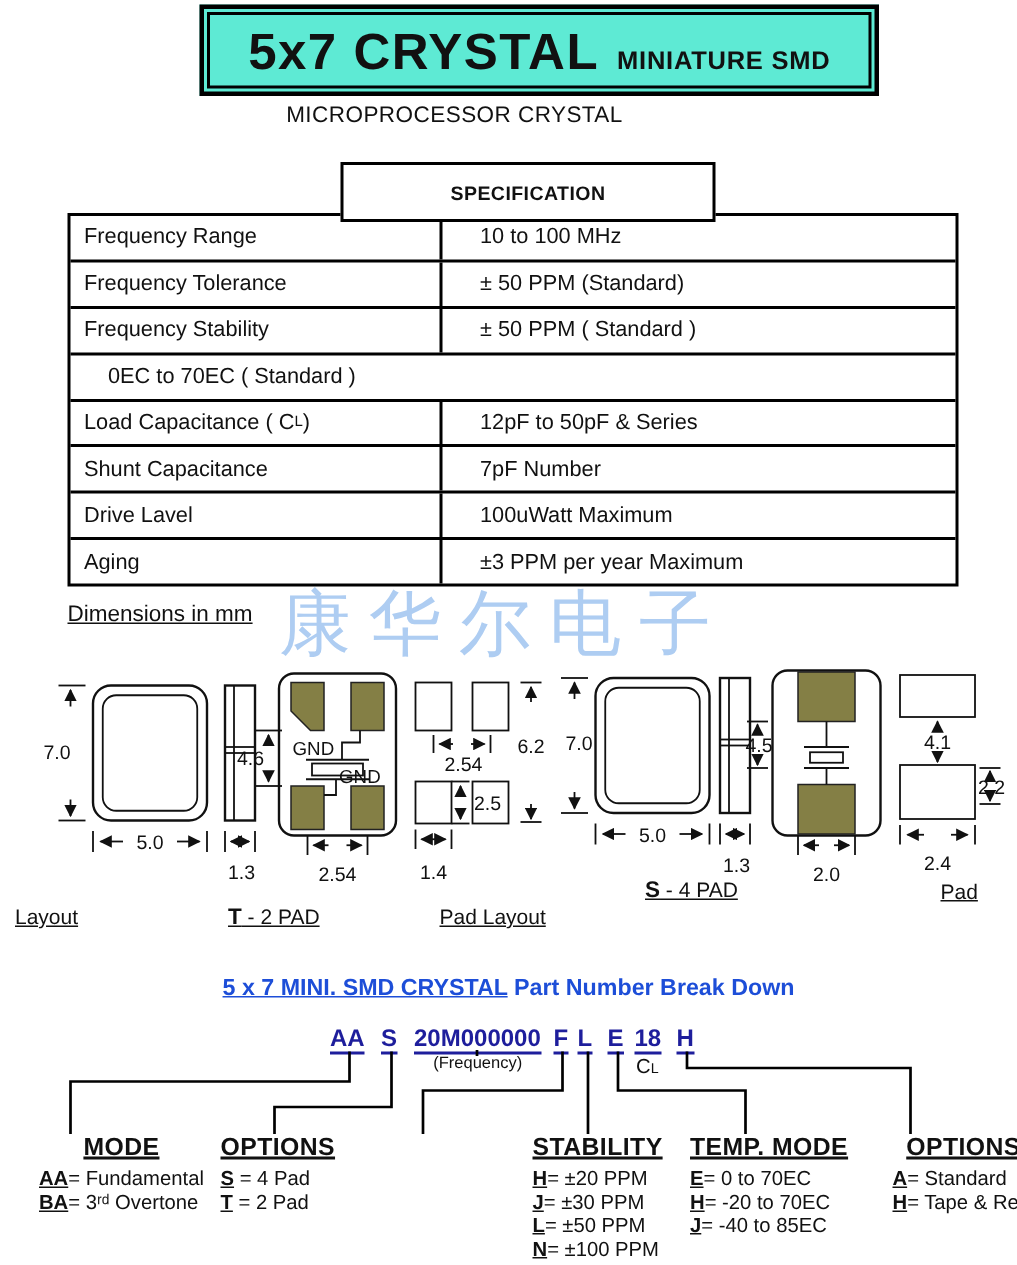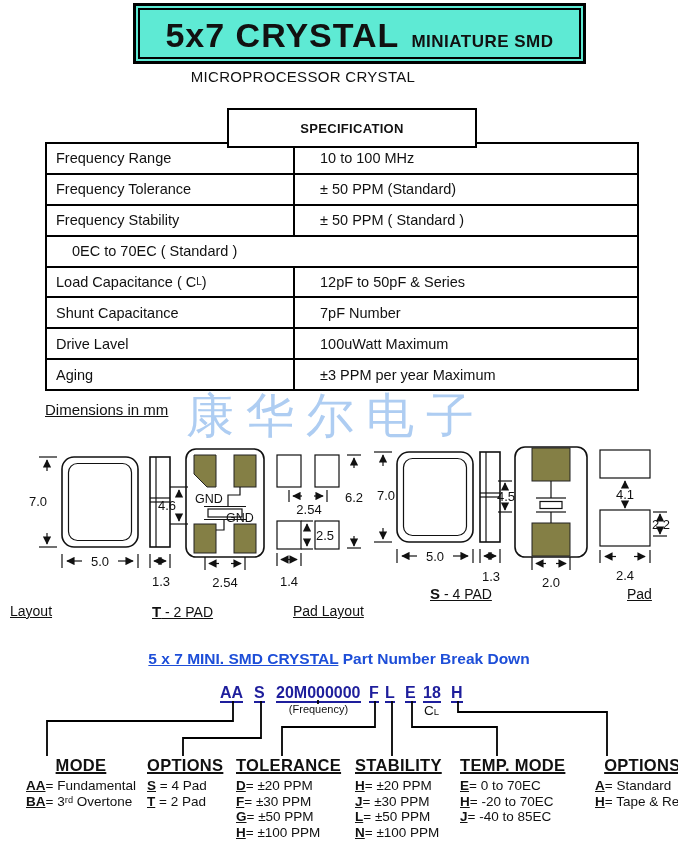--- a/index.html
+++ b/index.html
@@ -292,27 +292,20 @@
   <div class="abs pn-col" style="left:26px;">
     <div class="pn-head">MODE</div>
     <div class="pn-item"><span class="code">AA</span><span>= Fundamental</span></div>
     <div class="pn-item"><span class="code">BA</span><span>= 3ʳᵈ Overtone</span></div>
   </div>
   <div class="abs pn-col" style="left:147px;">
     <div class="pn-head">OPTIONS</div>
     <div class="pn-item"><span class="code">S</span><span> = 4 Pad</span></div>
     <div class="pn-item"><span class="code">T</span><span> = 2 Pad</span></div>
   </div>
-  <div class="abs pn-col" style="left:236px;">
-    <div class="pn-head">TOLERANCE</div>
-    <div class="pn-item"><span class="code">D</span><span>= ±20 PPM</span></div>
-    <div class="pn-item"><span class="code">F</span><span>= ±30 PPM</span></div>
-    <div class="pn-item"><span class="code">G</span><span>= ±50 PPM</span></div>
-    <div class="pn-item"><span class="code">H</span><span>= ±100 PPM</span></div>
-  </div>
   <div class="abs pn-col" style="left:355px;">
     <div class="pn-head">STABILITY</div>
     <div class="pn-item"><span class="code">H</span><span>= ±20 PPM</span></div>
     <div class="pn-item"><span class="code">J</span><span>= ±30 PPM</span></div>
     <div class="pn-item"><span class="code">L</span><span>= ±50 PPM</span></div>
     <div class="pn-item"><span class="code">N</span><span>= ±100 PPM</span></div>
   </div>
   <div class="abs pn-col" style="left:460px;">
     <div class="pn-head">TEMP. MODE</div>
     <div class="pn-item"><span class="code">E</span><span>= 0 to 70EC</span></div>

